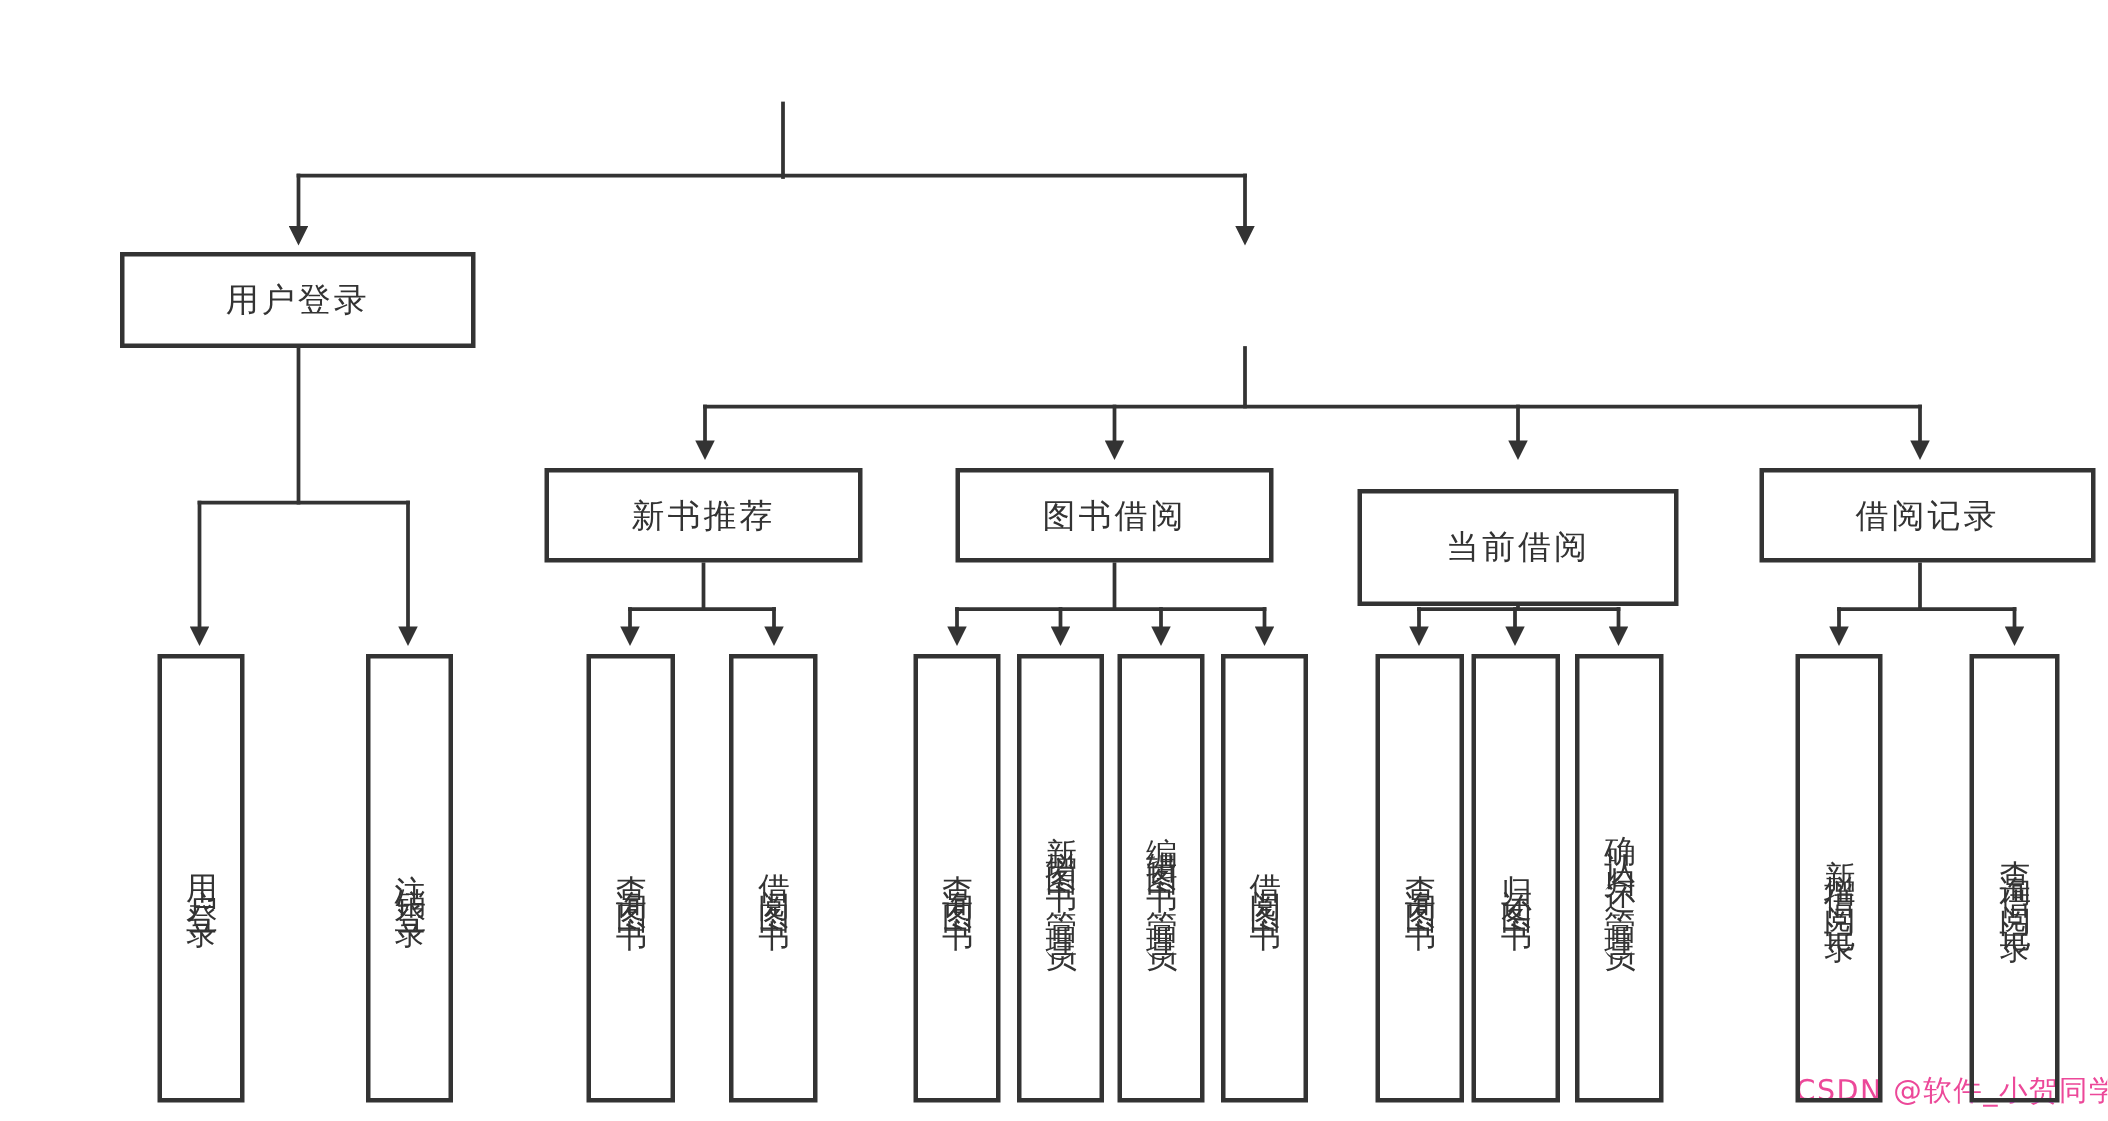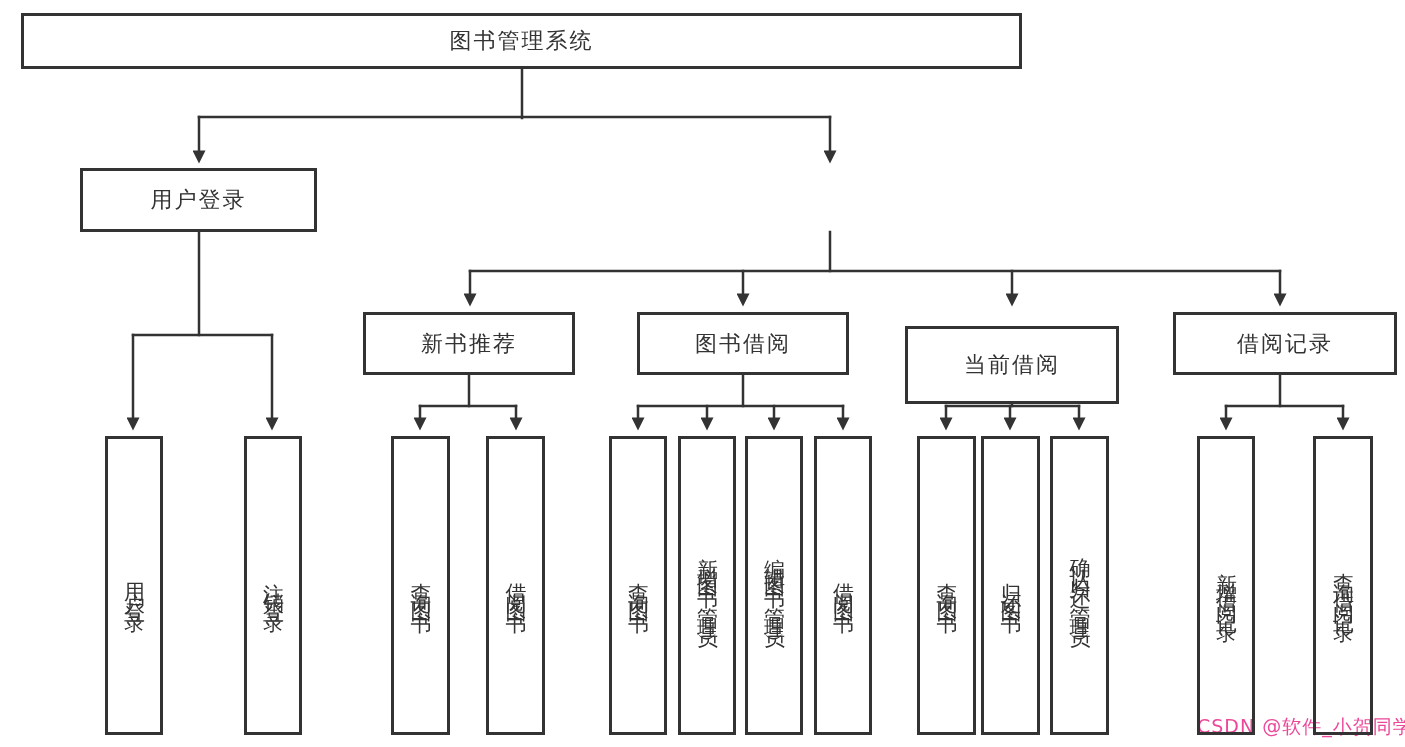--- a/index.html
+++ b/index.html
@@ -74,21 +74,20 @@
       <line x1="1010" y1="406" x2="1010" y2="418" marker-end="url(#arrow)"></line>
       <line x1="1079" y1="406" x2="1079" y2="418" marker-end="url(#arrow)"></line>
 
       <line x1="1280" y1="375" x2="1280" y2="406"></line>
       <line x1="1226" y1="406" x2="1343" y2="406"></line>
       <line x1="1226" y1="406" x2="1226" y2="418" marker-end="url(#arrow)"></line>
       <line x1="1343" y1="406" x2="1343" y2="418" marker-end="url(#arrow)"></line>
     </g>
   </svg>
 
-  <div class="box h" style="left:21px;top:13px;width:1001px;height:56px">图书管理系统</div>
 
   <div class="box h" style="left:80px;top:168px;width:237px;height:64px">用户登录</div>
 
   <div class="box h" style="left:637px;top:312px;width:212px;height:63px">图书借阅</div>
   <div class="box h" style="left:363px;top:312px;width:212px;height:63px">新书推荐</div>
   <div class="box h" style="left:905px;top:326px;width:214px;height:78px">当前借阅</div>
   <div class="box h" style="left:1173px;top:312px;width:224px;height:63px">借阅记录</div>
 
   <div class="box v" style="left:105px;top:436px;width:58px;height:299px">用户登录</div>
   <div class="box v" style="left:244px;top:436px;width:58px;height:299px">注销登录</div>

